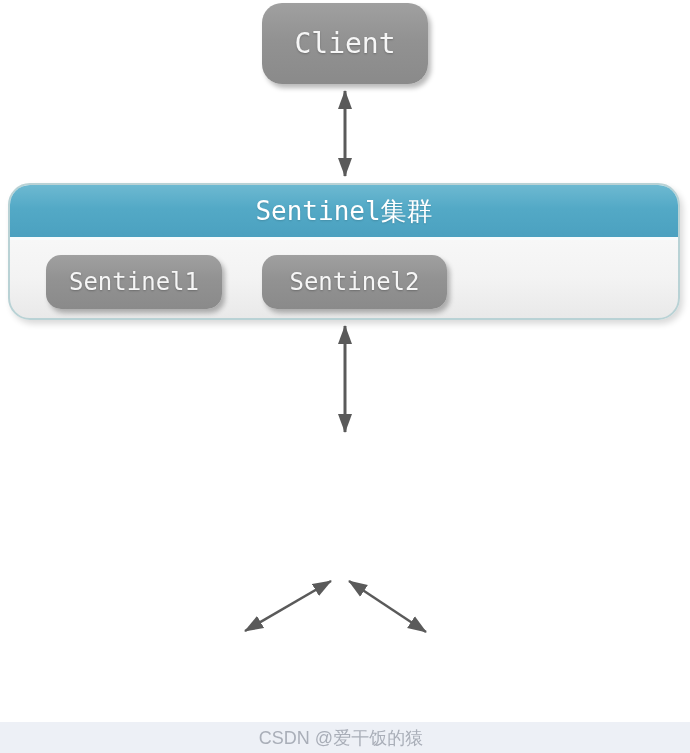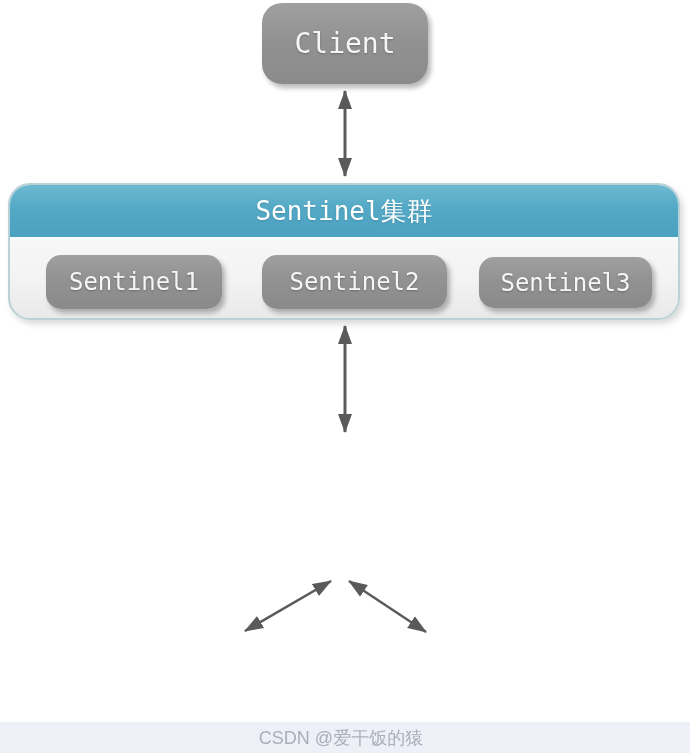--- a/index.html
+++ b/index.html
@@ -124,23 +124,20 @@
   <div class="container-box sentinel-container">
     <div class="container-header">
       <span>Sentinel集群</span>
     </div>
     <div class="node sentinel1">
       <span>Sentinel1</span>
     </div>
     <div class="node sentinel2">
       <span>Sentinel2</span>
     </div>
-    <div class="node sentinel3">
-      <span>Sentinel3</span>
-    </div>
   </div>
 
 
   <svg class="arrows" viewBox="0 0 690 753" aria-hidden="true">
     <defs>
       <marker id="ah" markerUnits="userSpaceOnUse" markerWidth="20" markerHeight="16" refX="18" refY="8" orient="auto-start-reverse">
         <path d="M0,1 L19,8 L0,15 Z" fill="#5a5a5a"></path>
       </marker>
     </defs>
 

